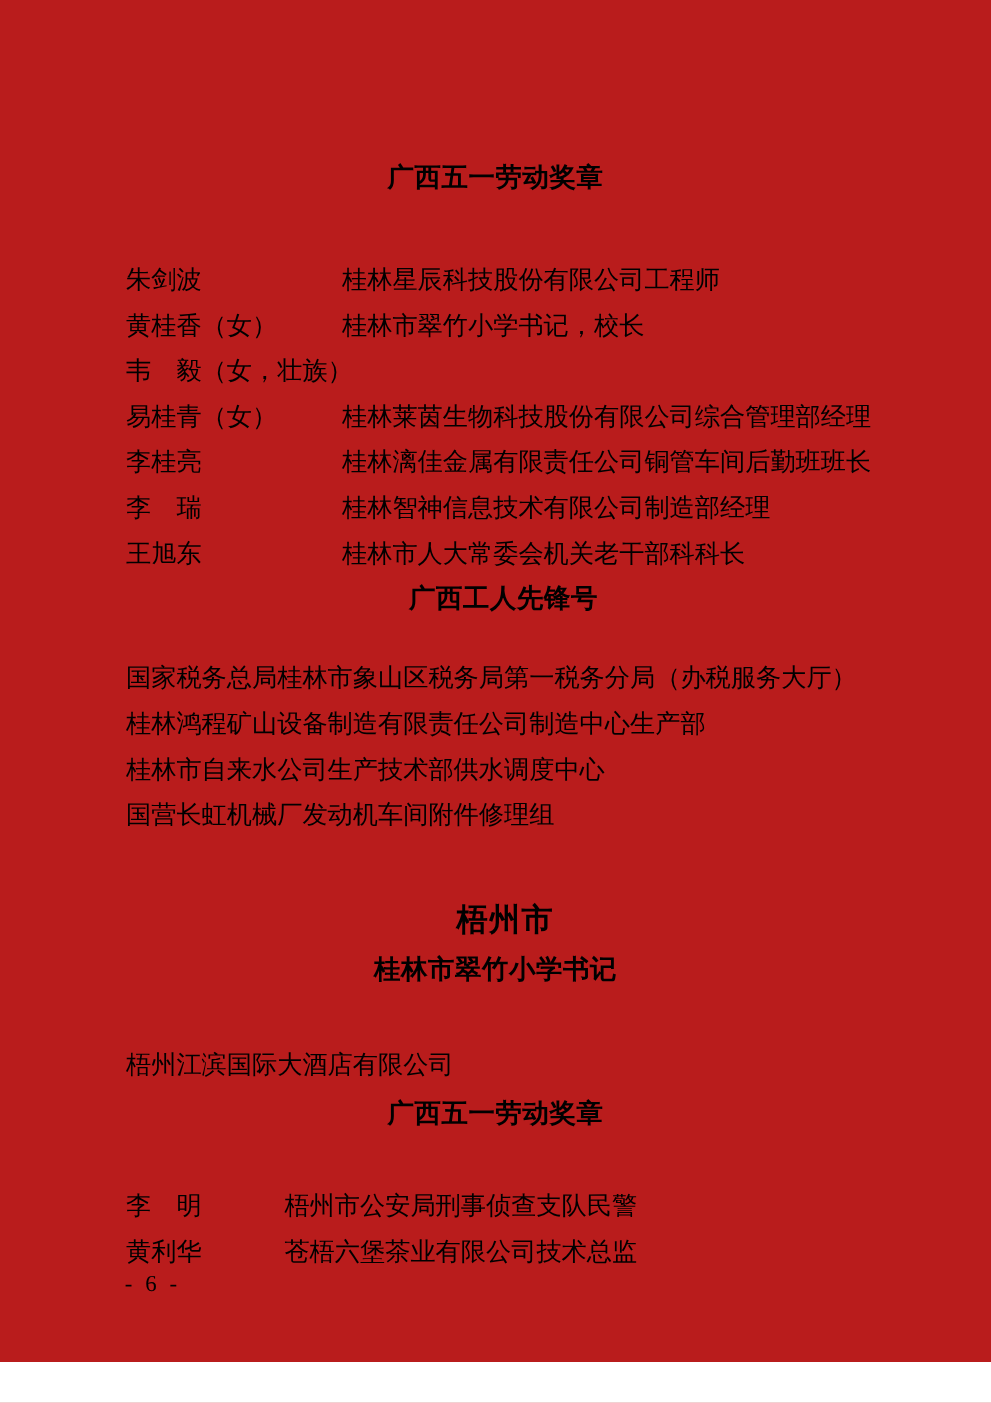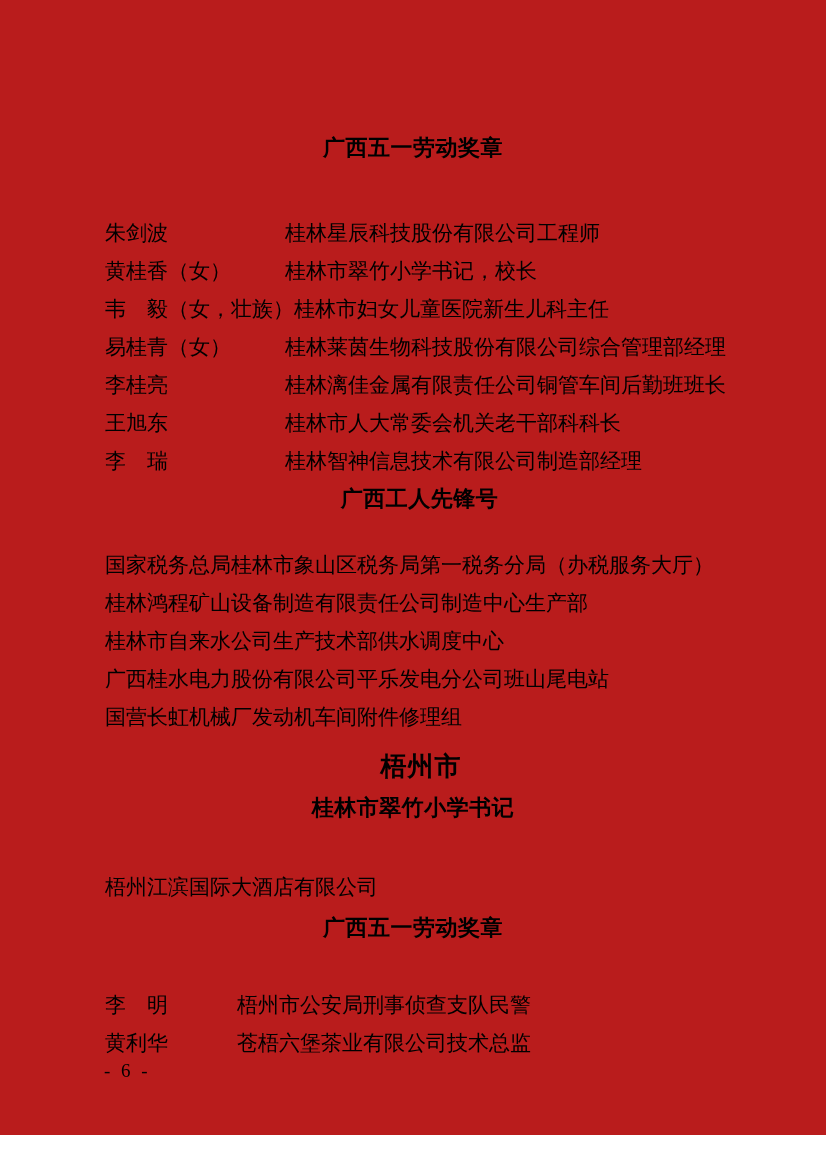--- a/index.html
+++ b/index.html
@@ -87,47 +87,45 @@
     <div class="row">
       <span class="name">朱剑波</span>
       <span class="org">桂林星辰科技股份有限公司工程师</span>
     </div>
     <div class="row">
       <span class="name">黄桂香（女）</span>
       <span class="org">桂林市翠竹小学书记，校长</span>
     </div>
     <div class="row">
       <span class="name">韦　毅（女，壮族）</span>
-      <span class="org">桂林市妇女儿童医院新生儿科主任</span>
     </div>
     <div class="row">
       <span class="name">易桂青（女）</span>
       <span class="org">桂林莱茵生物科技股份有限公司综合管理部经理</span>
     </div>
     <div class="row">
       <span class="name">李桂亮</span>
       <span class="org">桂林漓佳金属有限责任公司铜管车间后勤班班长</span>
     </div>
     <div class="row">
+      <span class="name">李　瑞</span>
+      <span class="org">桂林智神信息技术有限公司制造部经理</span>
+    </div>
+    <div class="row">
       <span class="name">王旭东</span>
       <span class="org">桂林市人大常委会机关老干部科科长</span>
-    </div>
-    <div class="row">
-      <span class="name">李　瑞</span>
-      <span class="org">桂林智神信息技术有限公司制造部经理</span>
     </div>
   </div>
 
   <h2 class="heading" id="pioneer-title">广西工人先锋号</h2>
 
   <div class="rows" id="pioneer-rows">
     <div class="plain-row">国家税务总局桂林市象山区税务局第一税务分局（办税服务大厅）</div>
     <div class="plain-row">桂林鸿程矿山设备制造有限责任公司制造中心生产部</div>
     <div class="plain-row">桂林市自来水公司生产技术部供水调度中心</div>
-    <div class="plain-row">广西桂水电力股份有限公司平乐发电分公司班山尾电站</div>
     <div class="plain-row">国营长虹机械厂发动机车间附件修理组</div>
   </div>
 
   <h1 class="heading city-heading" id="city-title">梧州市</h1>
 
   <h2 class="heading" id="cert-title">桂林市翠竹小学书记</h2>
 
   <div class="rows" id="cert-rows">
     <div class="plain-row">梧州江滨国际大酒店有限公司</div>
   </div>

